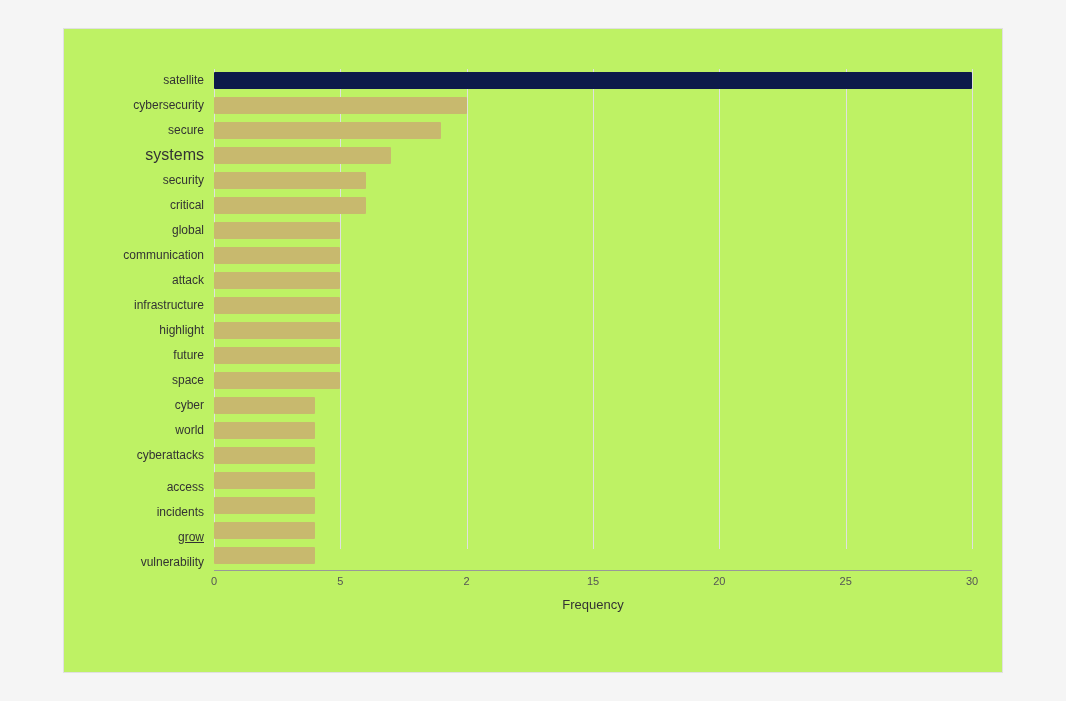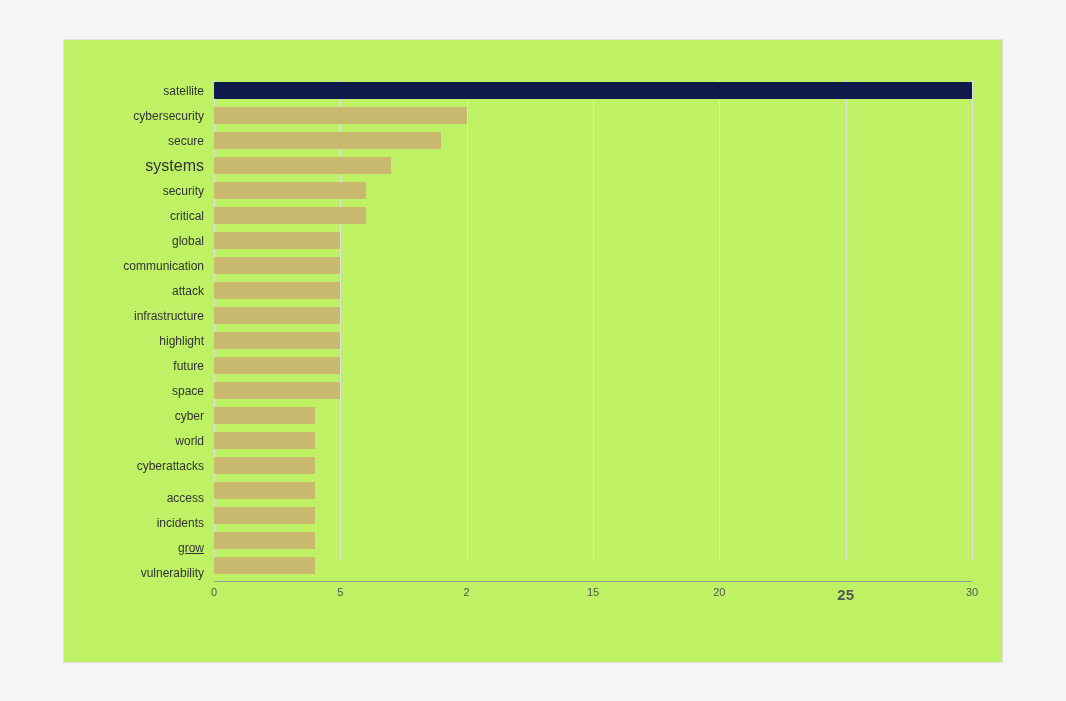--- a/index.html
+++ b/index.html
@@ -126,21 +126,22 @@
             <div style="height:22px; display:flex; align-items:center; margin-bottom:3px; position:relative; z-index:1;">
     <div style="width:13.333333333333334%; height:17px; background:#c8b96e; border-radius:1px;"></div>
   </div>
             <div style="border-top:1px solid #999; margin-top:4px;">
               <div style="display:flex; position:relative; height:20px;">
                 <div style="position:absolute; left:0%; transform:translateX(-50%); font-size:11px; color:#555; top:4px;">0</div>
                 <div style="position:absolute; left:16.666666666666664%; transform:translateX(-50%); font-size:11px; color:#555; top:4px;">5</div>
                 <div style="position:absolute; left:33.33333333333333%; transform:translateX(-50%); font-size:11px; color:#555; top:4px;">2</div>
                 <div style="position:absolute; left:50%; transform:translateX(-50%); font-size:11px; color:#555; top:4px;">15</div>
                 <div style="position:absolute; left:66.66666666666666%; transform:translateX(-50%); font-size:11px; color:#555; top:4px;">20</div>
-                <div style="position:absolute; left:83.33333333333334%; transform:translateX(-50%); font-size:15px; color:#555; top:4px;font-weight:bold;">25</div>
+                <div style="position:absolute; left:83.33333333333334%; transform:translateX(-50%); font-size:11px; color:#555; top:4px;">25</div>
                 <div style="position:absolute; left:100%; transform:translateX(-50%); font-size:11px; color:#555; top:4px;">30</div>
               </div>
             </div>
           </div>
         </div>
+        <div style="text-align:center; font-size:13px; color:#333; margin-top:6px; margin-left:120px;">Frequency</div>
       </div>
     </div>
 </div>
 
 </body></html>

